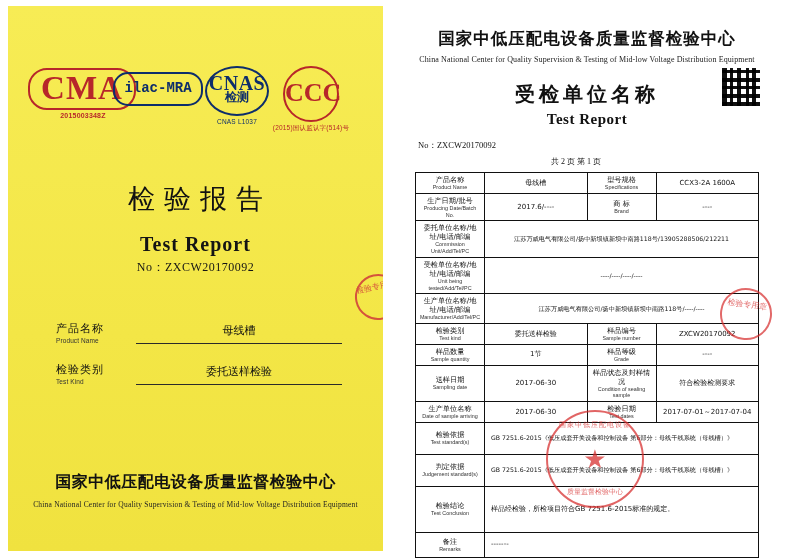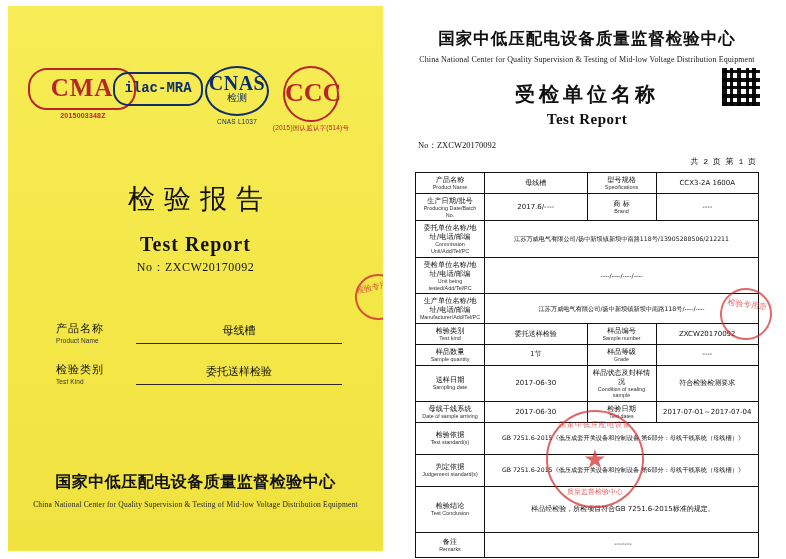--- a/index.html
+++ b/index.html
@@ -18,39 +18,39 @@
     background:linear-gradient(180deg,#f7ec55 0%,#f3e646 60%,#f0e23f 100%);
     overflow:hidden;
   }
   .cover-logos{position:absolute;left:0;top:60px;width:375px;height:70px;}
   .logo{position:absolute;text-align:center;}
   .logo-cap{font-size:6.5px;color:#9b1b1b;margin-top:2px;letter-spacing:.2px;}
 
   .cma{left:20px;top:2px;width:110px;}
   .cma .ring{
     display:block;width:104px;height:38px;border:2.2px solid #b7272a;border-radius:19px;
-    color:#b7272a;font-size:25px;font-weight:bold;line-height:36px;letter-spacing:1px;
+    color:#b7272a;font-size:33px;font-weight:bold;line-height:36px;letter-spacing:1px;
     font-family:"Liberation Serif",serif;
   }
   .cma .logo-cap{color:#b7272a;font-size:7px;font-weight:bold;}
 
   .ilac{left:105px;top:6px;width:90px;}
   .ilac .ring{
     display:block;width:86px;height:30px;border:2px solid #0d2d6b;border-radius:15px;
     color:#0d2d6b;font-size:14px;font-weight:bold;line-height:28px;
     font-family:Liberation Mono, monospace;
   }
 
   .cnas{left:190px;top:0px;width:78px;}
   .cnas .circ{
     display:block;width:60px;height:46px;margin:0 auto;border:2px solid #0d2d6b;border-radius:50%;
     color:#0d2d6b;font-family:"Liberation Serif",serif;
   }
   .cnas .circ b{display:block;font-size:20px;line-height:20px;margin-top:5px;letter-spacing:.5px;}
-  .cnas .circ i{display:block;font-style:normal;font-size:10px;line-height:9px;}
+  .cnas .circ i{display:block;font-style:normal;font-size:12px;line-height:9px;font-weight:bold;}
   .cnas .logo-cap{color:#0d2d6b;font-size:6.5px;}
 
   .ccc{left:258px;top:0px;width:90px;}
   .ccc .circ{
     display:block;width:52px;height:52px;margin:0 auto;border:2.2px solid #b7272a;border-radius:50%;
     color:#b7272a;font-family:"Liberation Serif",serif;font-size:26px;font-weight:bold;line-height:50px;
   }
   .ccc .logo-cap{color:#b7272a;font-size:6.5px;}
 
   .cover-title{
@@ -117,36 +117,36 @@
     position:absolute;right:18px;top:62px;width:38px;height:38px;
     background:
       linear-gradient(90deg,#111 12%,transparent 12% 22%,#111 22% 30%,transparent 30% 40%,#111 40% 50%,transparent 50% 62%,#111 62% 70%,transparent 70% 80%,#111 80% 90%,transparent 90%),
       linear-gradient(0deg,#111 10%,transparent 10% 20%,#111 20% 32%,transparent 32% 44%,#111 44% 52%,transparent 52% 64%,#111 64% 74%,transparent 74% 86%,#111 86% 94%,transparent 94%);
     background-blend-mode:multiply;background-color:#fff;
   }
   .rep-no{
     margin:12px 0 0 22px;font-family:"Liberation Serif",serif;font-size:8.5px;color:#111;
   }
   .rep-pages{
-    text-align:right;margin:4px 22px 5px 0;font-family:Liberation Mono, monospace;font-size:8px;color:#111;
+    text-align:center;margin:4px 22px 5px 0;font-family:Liberation Serif, serif;font-size:8px;color:#111;
   }
 
   table.rep{
     width:344px;margin:0 auto;border-collapse:collapse;table-layout:fixed;
   }
   table.rep td{
     border:1px solid #111;padding:2px 3px;vertical-align:middle;
     font-family:"DejaVu Sans",sans-serif;font-size:7px;color:#111;line-height:1.25;
   }
   td.lab{width:62px;text-align:center;background:#fff;}
   td.lab .zh{font-size:7.2px;display:block;}
   td.lab .en{font-size:5.4px;color:#333;display:block;font-family:"Liberation Sans",sans-serif;}
   td.val{text-align:center;font-size:7.2px;}
   td.val.small{font-size:6.2px;}
-  td.val.left{text-align:center;padding-left:6px;}
+  td.val.left{text-align:left;padding-left:6px;}
   .h30{height:19px;}
   .h34{height:25px;}
   .h40{height:32px;}
 
   
   .seal-big{
     position:absolute;left:150px;top:404px;width:94px;height:94px;border:2.5px solid #d62b2b;border-radius:50%;
     opacity:.72;color:#d62b2b;text-align:center;font-family:"DejaVu Sans",sans-serif;
   }
   .seal-big .star{position:absolute;left:50%;top:50%;transform:translate(-50%,-50%);font-size:26px;line-height:1;}
@@ -301,21 +301,21 @@
         </td>
         <td class="val">2017-06-30</td>
         <td class="lab">
           <span class="zh">样品状态及封样情况</span>
           <span class="en">Condition of sealing sample</span>
         </td>
         <td class="val">符合检验检测要求</td>
       </tr>
       <tr class="h30">
         <td class="lab">
-          <span class="zh">母线干线系统</span>
+          <span class="zh">生产单位名称</span>
           <span class="en">Date of sample arriving</span>
         </td>
         <td class="val">2017-06-30</td>
         <td class="lab">
           <span class="zh">检验日期</span>
           <span class="en">Test dates</span>
         </td>
         <td class="val">2017-07-01～2017-07-04</td>
       </tr>
       <tr class="h40">

